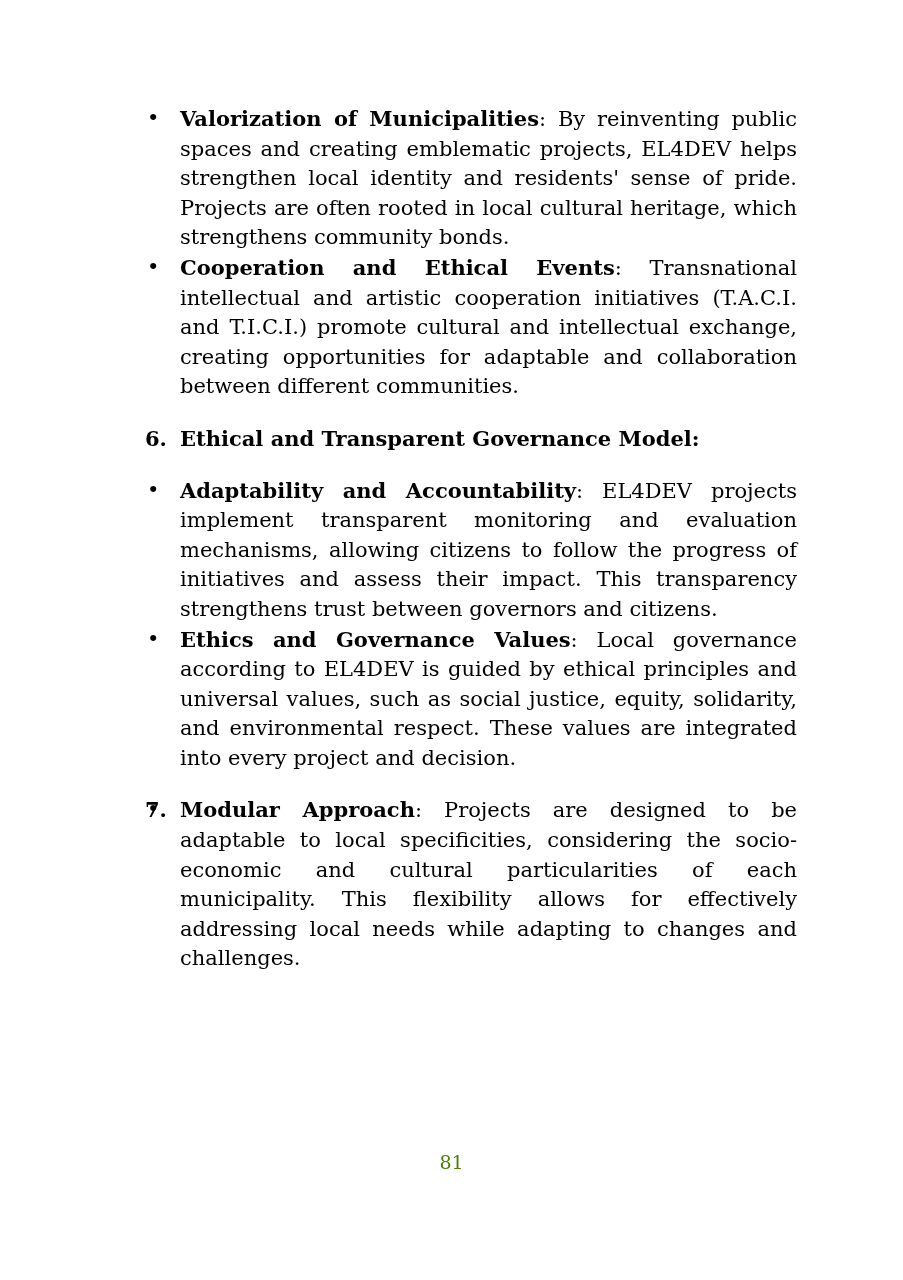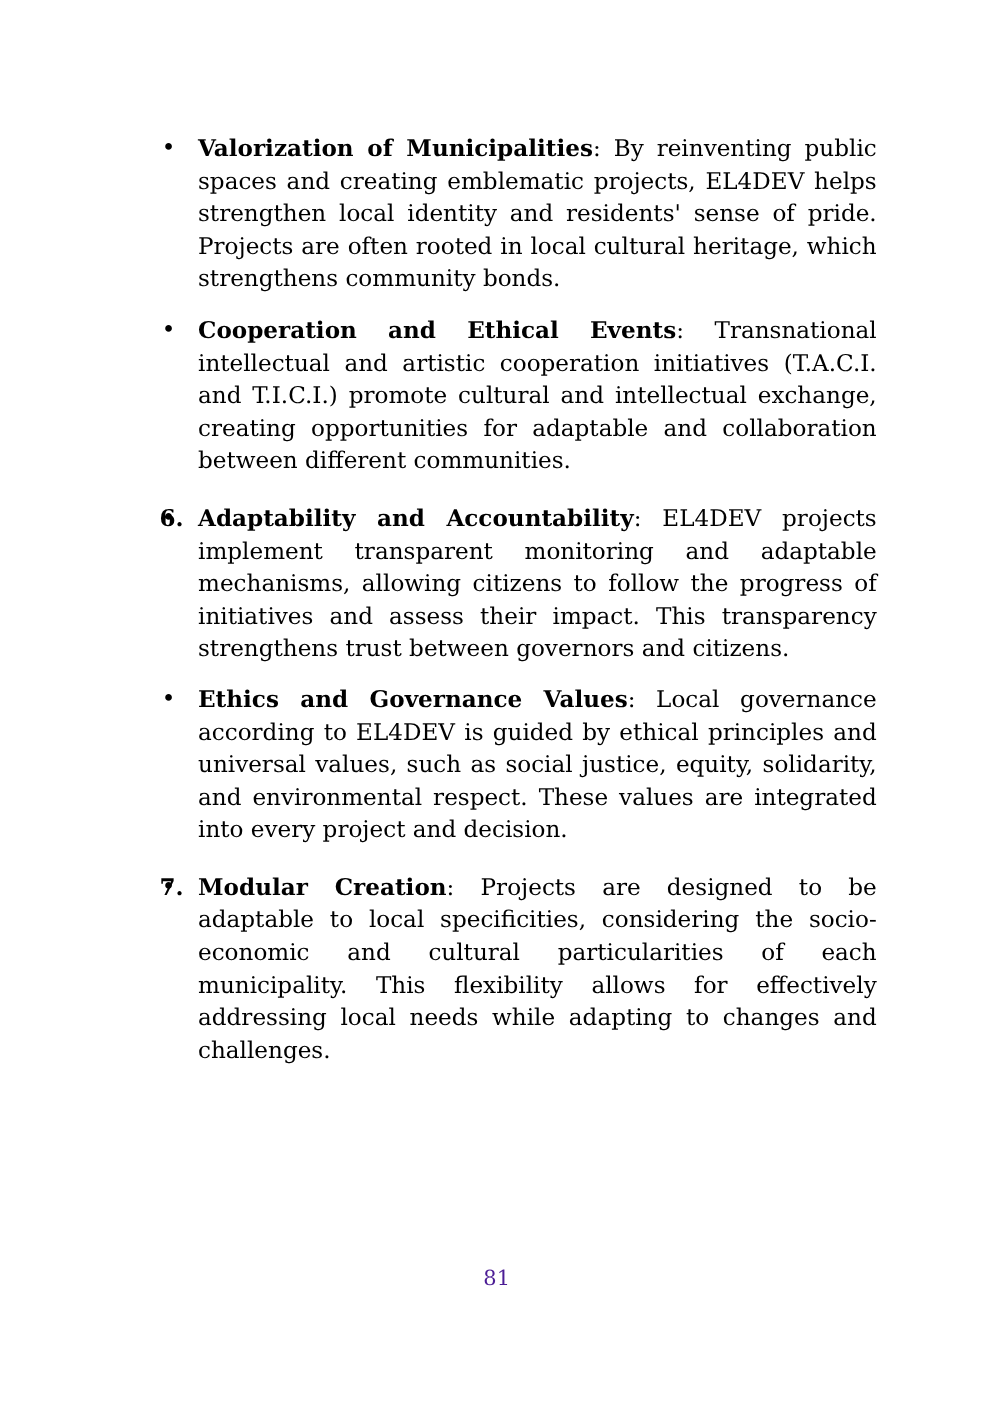--- a/index.html
+++ b/index.html
@@ -27,21 +27,21 @@
 
   #content {
     position: absolute;
     left: 145px;
     top: 104px;
     width: 652px;   
   }
   .bullet-item {
     position: relative;
     padding-left: 35px;            
-    margin: 16px 0 0 0;
+    margin: 0 0 0 0;
     font-size: 21px;
     line-height: 29.6px;
     text-align: justify;
     text-justify: inter-word;
     -webkit-hyphens: none;
     hyphens: none;
     word-spacing: 0px;
   }
   .bullet-item::before {
     content: "\2022";
@@ -76,33 +76,33 @@
   
   #page-number {
     position: absolute;
     left: 0;
     top: 1150px;
     width: 903px;
     text-align: center;
     font-size: 19px;
     line-height: 24px;
     font-family: "DejaVu Serif", "Liberation Serif", serif;
-    color: #4c1d95;
+    color: #4d7c0f;
   }
 </style>
 </head>
 <body>
 
 <div id="page">
 
   <div id="content">
       <p class="bullet-item"><span class="lead">Valorization of Municipalities</span><span class="body">: By reinventing public spaces and creating emblematic projects, EL4DEV helps strengthen local identity and residents' sense of pride. Projects are often rooted in local cultural heritage, which strengthens community bonds.</span></p>
       <p class="bullet-item"><span class="lead">Cooperation and Ethical Events</span><span class="body">: Transnational intellectual and artistic cooperation initiatives (T.A.C.I. and T.I.C.I.) promote cultural and intellectual exchange, creating opportunities for adaptable and collaboration between different communities.</span></p>
-      <div class="section-heading"><span class="num">6.</span></div>
-      <p class="bullet-item"><span class="lead">Adaptability and Accountability</span><span class="body">: EL4DEV projects implement transparent monitoring and adaptable mechanisms, allowing citizens to follow the progress of initiatives and assess their impact. This transparency strengthens trust between governors and citizens.</span></p>
+      <div class="section-heading"><span class="num">6.</span><span class="title">Ethical and Transparent Governance Model:</span></div>
+      <p class="bullet-item"><span class="lead">Adaptability and Accountability</span><span class="body">: EL4DEV projects implement transparent monitoring and evaluation mechanisms, allowing citizens to follow the progress of initiatives and assess their impact. This transparency strengthens trust between governors and citizens.</span></p>
       <p class="bullet-item"><span class="lead">Ethics and Governance Values</span><span class="body">: Local governance according to EL4DEV is guided by ethical principles and universal values, such as social justice, equity, solidarity, and environmental respect. These values are integrated into every project and decision.</span></p>
       <div class="section-heading"><span class="num">7.</span></div>
-      <p class="bullet-item"><span class="lead">Modular Creation</span><span class="body">: Projects are designed to be adaptable to local specificities, considering the socio-economic and cultural particularities of each municipality. This flexibility allows for effectively addressing local needs while adapting to changes and challenges.</span></p>
+      <p class="bullet-item"><span class="lead">Modular Approach</span><span class="body">: Projects are designed to be adaptable to local specificities, considering the socio-economic and cultural particularities of each municipality. This flexibility allows for effectively addressing local needs while adapting to changes and challenges.</span></p>
     </div>
 
   <div id="page-number">81</div>
 
 </div>
 
 </body></html>

